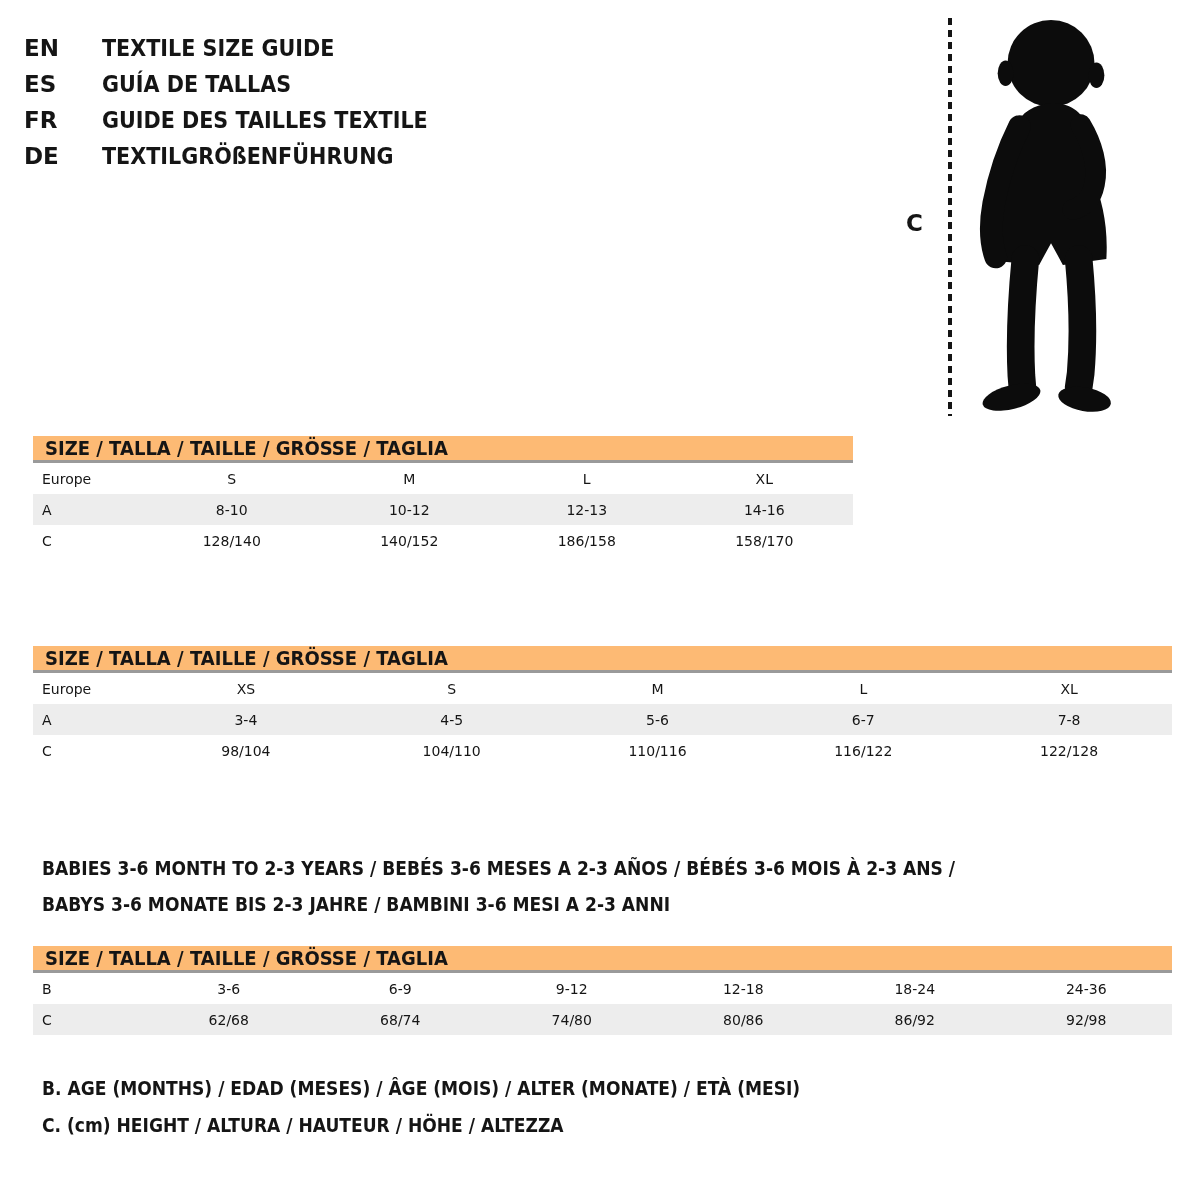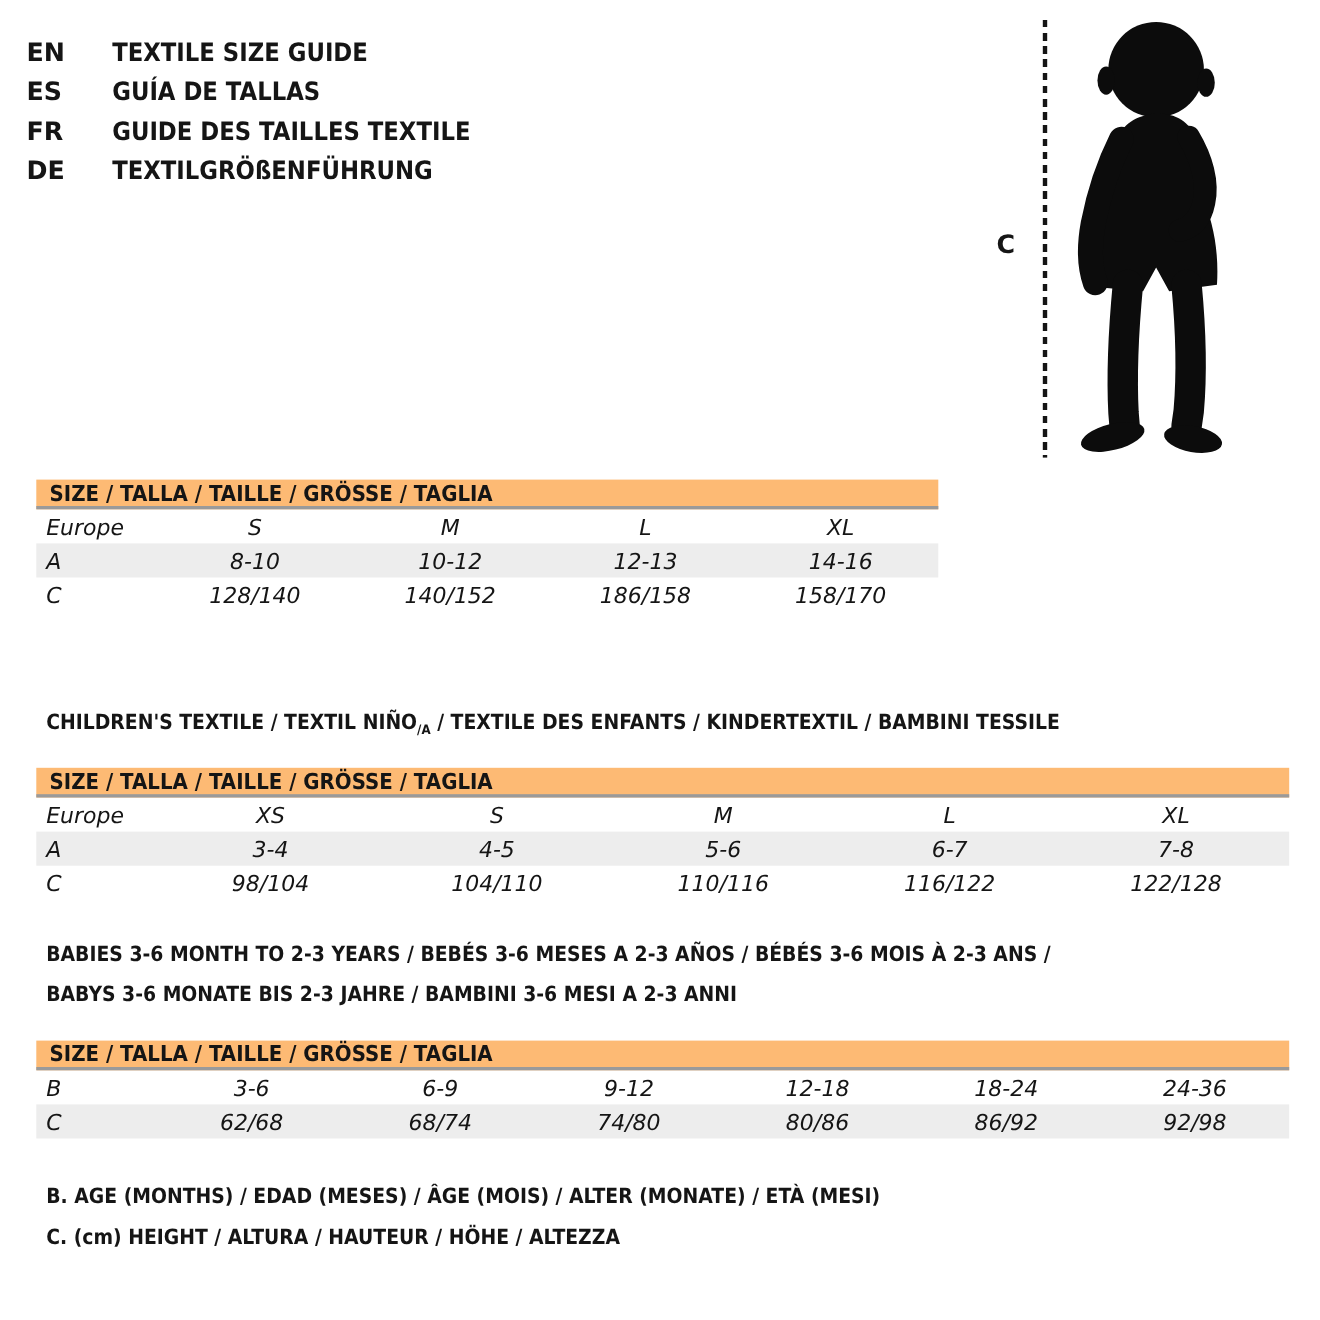--- a/index.html
+++ b/index.html
@@ -26,21 +26,21 @@
   .section{position:absolute;left:33px;}
   .sec-junior{top:436px;width:820px;}
   .sec-children{top:646px;width:1139px;}
   .sec-babies{top:850px;width:1139px;}
   .sec-title{font-size:19px;font-weight:bold;line-height:22px;margin-left:9px;margin-bottom:24px;}
   .sec-title.two-line{line-height:36px;margin-bottom:24px;}
   .title-sub{font-size:12px;vertical-align:-4px;font-weight:bold;}
 
   .size-bar{height:27px;background:#fdba74;border-bottom:3px solid #9a9a9a;
     display:flex;align-items:center;padding-left:12px;font-size:20px;font-weight:bold;box-sizing:border-box;}
-  .trow{display:flex;height:31px;align-items:center;font-size:20px;font-style:italic;}
+  .trow{display:flex;height:31px;align-items:center;font-size:14px;}
   .trow.alt{background:#ededed;}
   .rlabel{width:110px;padding-left:9px;box-sizing:border-box;}
   .cell{flex:1;text-align:center;}
 
   
   .legend{position:absolute;left:42px;top:1070px;font-size:19px;font-weight:bold;line-height:37px;}
 </style>
 </head>
 <body>
 
@@ -103,23 +103,20 @@
   <div class="trow">
     <span class="rlabel">C</span>
     <span class="cell">128/140</span>
     <span class="cell">140/152</span>
     <span class="cell">186/158</span>
     <span class="cell">158/170</span>
   </div>
 </div>
 
 <div class="section sec-children">
-  <div class="sec-title">
-    <span class="narrow"><span>CHILDREN'S TEXTILE / TEXTIL NIÑO</span><span class="title-sub">/A</span><span> / TEXTILE DES ENFANTS / KINDERTEXTIL / BAMBINI TESSILE</span></span>
-  </div>
   <div class="size-bar">
     <span class="narrow">SIZE / TALLA / TAILLE / GRÖSSE / TAGLIA</span>
   </div>
   <div class="trow">
     <span class="rlabel">Europe</span>
     <span class="cell">XS</span>
     <span class="cell">S</span>
     <span class="cell">M</span>
     <span class="cell">L</span>
     <span class="cell">XL</span>

